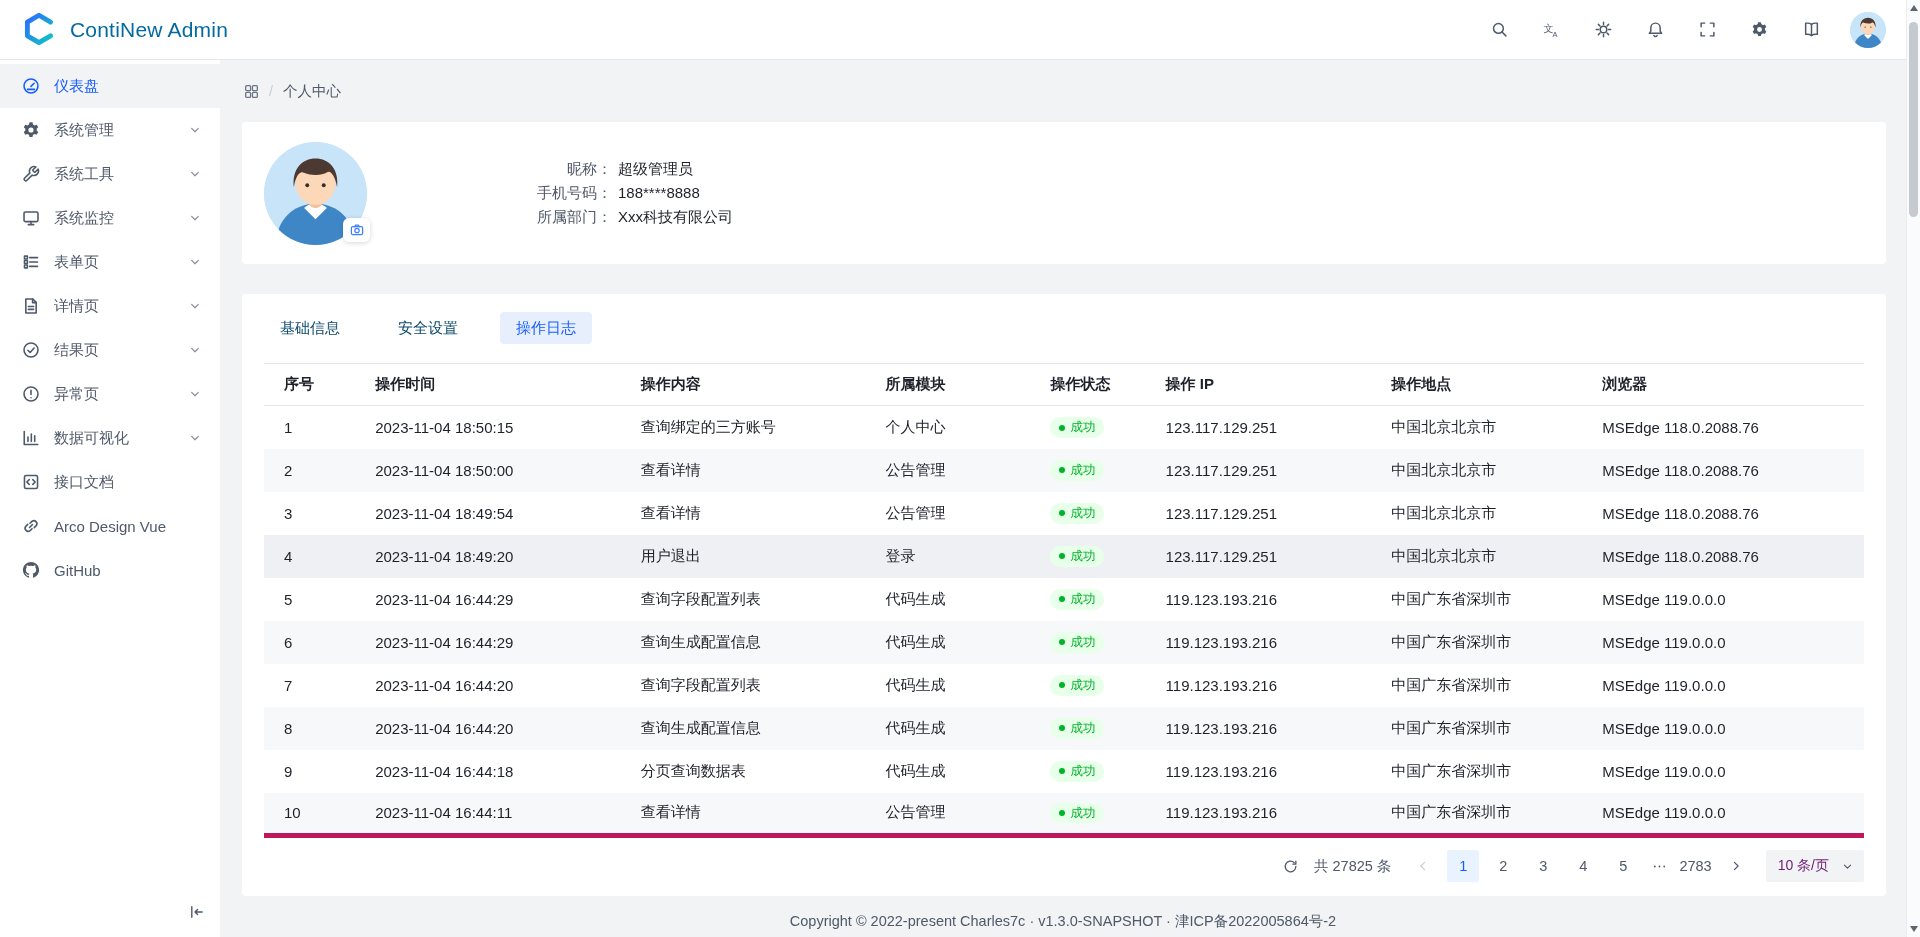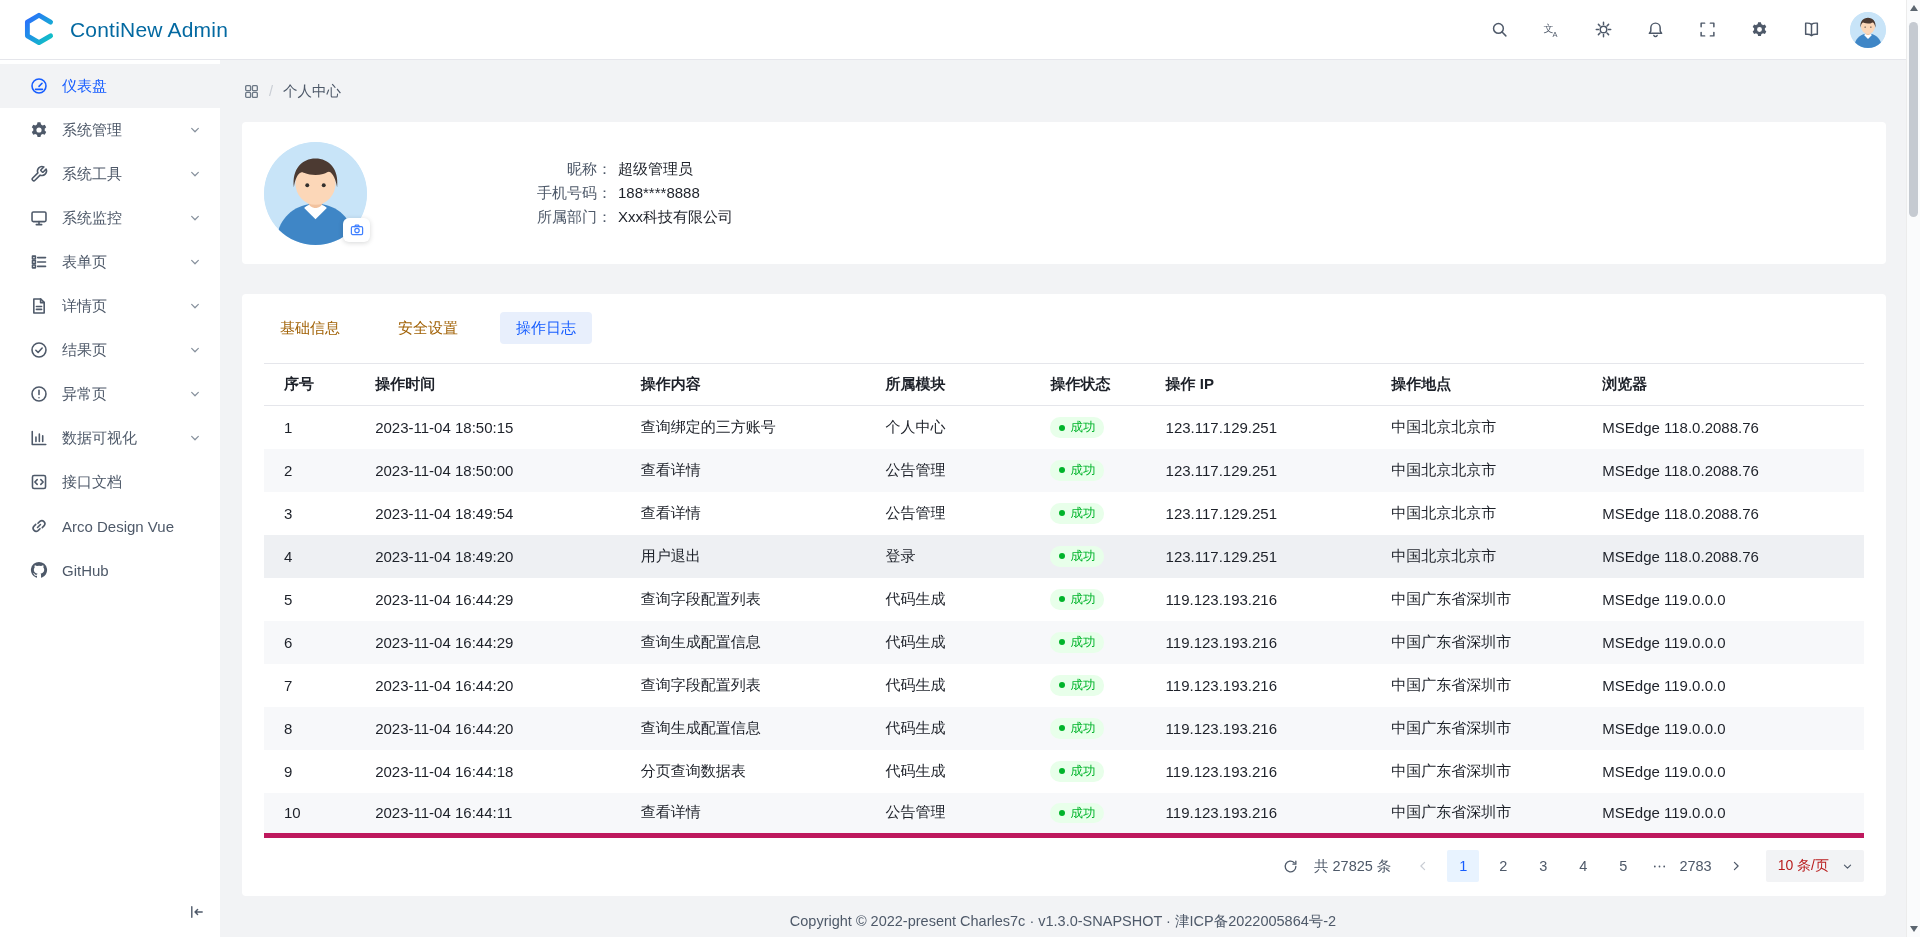--- a/index.html
+++ b/index.html
@@ -12,21 +12,21 @@
   .header{position:fixed;top:0;left:0;right:0;height:60px;background:#fff;border-bottom:1px solid #e5e6eb;display:flex;align-items:center;justify-content:space-between;padding:0 20px;z-index:30}
   .logo-area{display:flex;align-items:center;gap:12px}
   .app-title{font-size:21px;font-weight:500;color:#0369a1;letter-spacing:.2px}
   .header-actions{display:flex;align-items:center;gap:18px;padding-right:14px}
   .icon-btn{width:34px;height:34px;border:none;background:transparent;border-radius:50%;display:flex;align-items:center;justify-content:center;color:#4e5969;cursor:pointer}
   .avatar-sm{width:36px;height:36px;border-radius:50%;overflow:hidden;cursor:pointer;margin-left:4px;background:#c8e4f8}
   .avatar-sm svg{width:36px;height:36px}
 
   
   .sidebar{position:fixed;top:60px;left:0;bottom:0;width:220px;background:#fff;padding-top:4px;z-index:20}
-  .menu-item{height:44px;display:flex;align-items:center;gap:14px;padding:0 18px 0 30px;color:#4e5969;font-size:15px;cursor:pointer}
+  .menu-item{height:44px;display:flex;align-items:center;gap:14px;padding:0 18px 0 22px;color:#4e5969;font-size:15px;cursor:pointer}
   .menu-item .icon{width:18px;height:18px;flex:none}
   .menu-item .label{flex:1;white-space:nowrap;overflow:hidden}
   .menu-item .chev{width:14px;height:14px;color:#86909c;flex:none}
   .menu-item.active{background:#f2f3f5;color:#165dff}
   .collapse-btn{position:fixed;left:184px;bottom:12px;width:26px;height:26px;border:none;background:transparent;border-radius:3px;display:flex;align-items:center;justify-content:center;color:#4e5969;cursor:pointer;z-index:21}
   .collapse-btn .icon{width:16px;height:16px}
 
   
   .main{position:fixed;top:60px;left:220px;right:14px;bottom:0;overflow:hidden}
   .breadcrumb{height:62px;display:flex;align-items:center;gap:10px;padding-left:24px;color:#8590a6;font-size:14.5px}
@@ -43,21 +43,21 @@
   .cam-badge{position:absolute;right:-3px;bottom:3px;width:27px;height:24px;background:#fff;border-radius:6px;box-shadow:0 1px 5px rgba(29,33,41,.18);display:flex;align-items:center;justify-content:center;color:#4080ff;cursor:pointer}
   .cam-badge .icon{width:14px;height:14px}
   .profile-fields{display:flex;gap:120px;margin-left:150px}
   .pf-row{display:flex;line-height:24px}
   .pf-label{width:95px;text-align:right;color:#4e5969;flex:none}
   .pf-value{color:#1d2129;margin-left:6px;display:flex;align-items:center}
   .male{color:#3491fa;margin-left:5px;font-size:15px;line-height:1}
 
   .tab-card{margin-top:30px;padding:18px 22px 14px}
   .tabs{display:flex;gap:26px;align-items:center}
-  .tab{padding:7px 16px;border-radius:4px;font-size:15px;color:#a16207;cursor:pointer;line-height:18px}
+  .tab{padding:7px 16px;border-radius:4px;font-size:15px;color:#0c4a6e;cursor:pointer;line-height:18px}
   .tab.active{background:#e8effc;color:#165dff}
 
   table.log-table{width:100%;border-collapse:collapse;table-layout:fixed;margin-top:19px}
   .log-table th{height:42px;text-align:left;padding:0 12px 0 20px;font-size:15px;font-weight:600;color:#1d2129;border-top:1px solid #e5e6eb;border-bottom:1px solid #e5e6eb;white-space:nowrap;overflow:hidden}
   .log-table td{height:43px;padding:0 12px 0 20px;font-size:15px;color:#1d2129;white-space:nowrap;overflow:hidden}
   .log-table tbody tr:nth-child(even){background:#f7f8fa}
   .log-table tbody tr:nth-child(4){background:#eef0f3}
   .log-table tbody tr:last-child td{border-bottom:5px solid #be185d}
   .badge{display:inline-flex;align-items:center;gap:5px;background:#e8ffea;color:#00b42a;font-size:12.5px;line-height:1;padding:4px 9px;border-radius:10px}
   .badge .dot{width:6px;height:6px;border-radius:50%;background:#00b42a}
@@ -65,21 +65,21 @@
   .pagination{display:flex;align-items:center;justify-content:flex-end;gap:8px;margin-top:12px;color:#4e5969;font-size:14.5px}
   .pg-icon{width:30px;height:30px;border:none;background:transparent;border-radius:2px;display:flex;align-items:center;justify-content:center;color:#4e5969;cursor:pointer}
   .pg-icon .icon{width:15px;height:15px}
   .pg-total{margin:0 8px 0 0;color:#4e5969}
   .pg-btn{min-width:32px;height:32px;border:none;background:transparent;border-radius:2px;display:flex;align-items:center;justify-content:center;color:#4e5969;font-size:14.5px;cursor:pointer;font-family:inherit}
   .pg-btn .icon{width:14px;height:14px}
   .pg-btn.active{background:#e8f3ff;color:#165dff;font-weight:500}
   .pg-btn.disabled{color:#c9cdd4;cursor:default}
   .pg-more{width:24px;display:flex;justify-content:center;color:#4e5969;cursor:pointer}
   .pg-more .icon{width:15px;height:15px}
-  .pg-size{height:32px;background:#f2f3f5;border-radius:2px;display:flex;align-items:center;gap:12px;padding:0 10px 0 12px;cursor:pointer;color:#b91c1c;font-size:14px;margin-left:6px}
+  .pg-size{height:32px;background:#f2f3f5;border-radius:2px;display:flex;align-items:center;gap:12px;padding:0 10px 0 12px;cursor:pointer;color:#701a75;font-size:14px;margin-left:6px}
   .pg-size .icon{width:13px;height:13px;color:#4e5969}
 
   
   .footer{position:fixed;left:220px;right:14px;bottom:0;height:32px;display:flex;align-items:center;justify-content:center;color:#4e5969;font-size:14.5px;z-index:5}
 
   
   .scrollbar{position:fixed;top:0;right:0;bottom:0;width:14px;background:#fafbfc;border-left:1px solid #ececec;z-index:40}
   .sb-thumb{position:absolute;top:22px;left:2px;width:9px;height:195px;background:#c5cad1;border-radius:5px;cursor:pointer}
   .sb-arrow{position:absolute;left:3px;width:0;height:0;border-left:4px solid transparent;border-right:4px solid transparent;cursor:pointer}
   .sb-arrow.top{top:5px;border-bottom:6px solid #5c6670}

